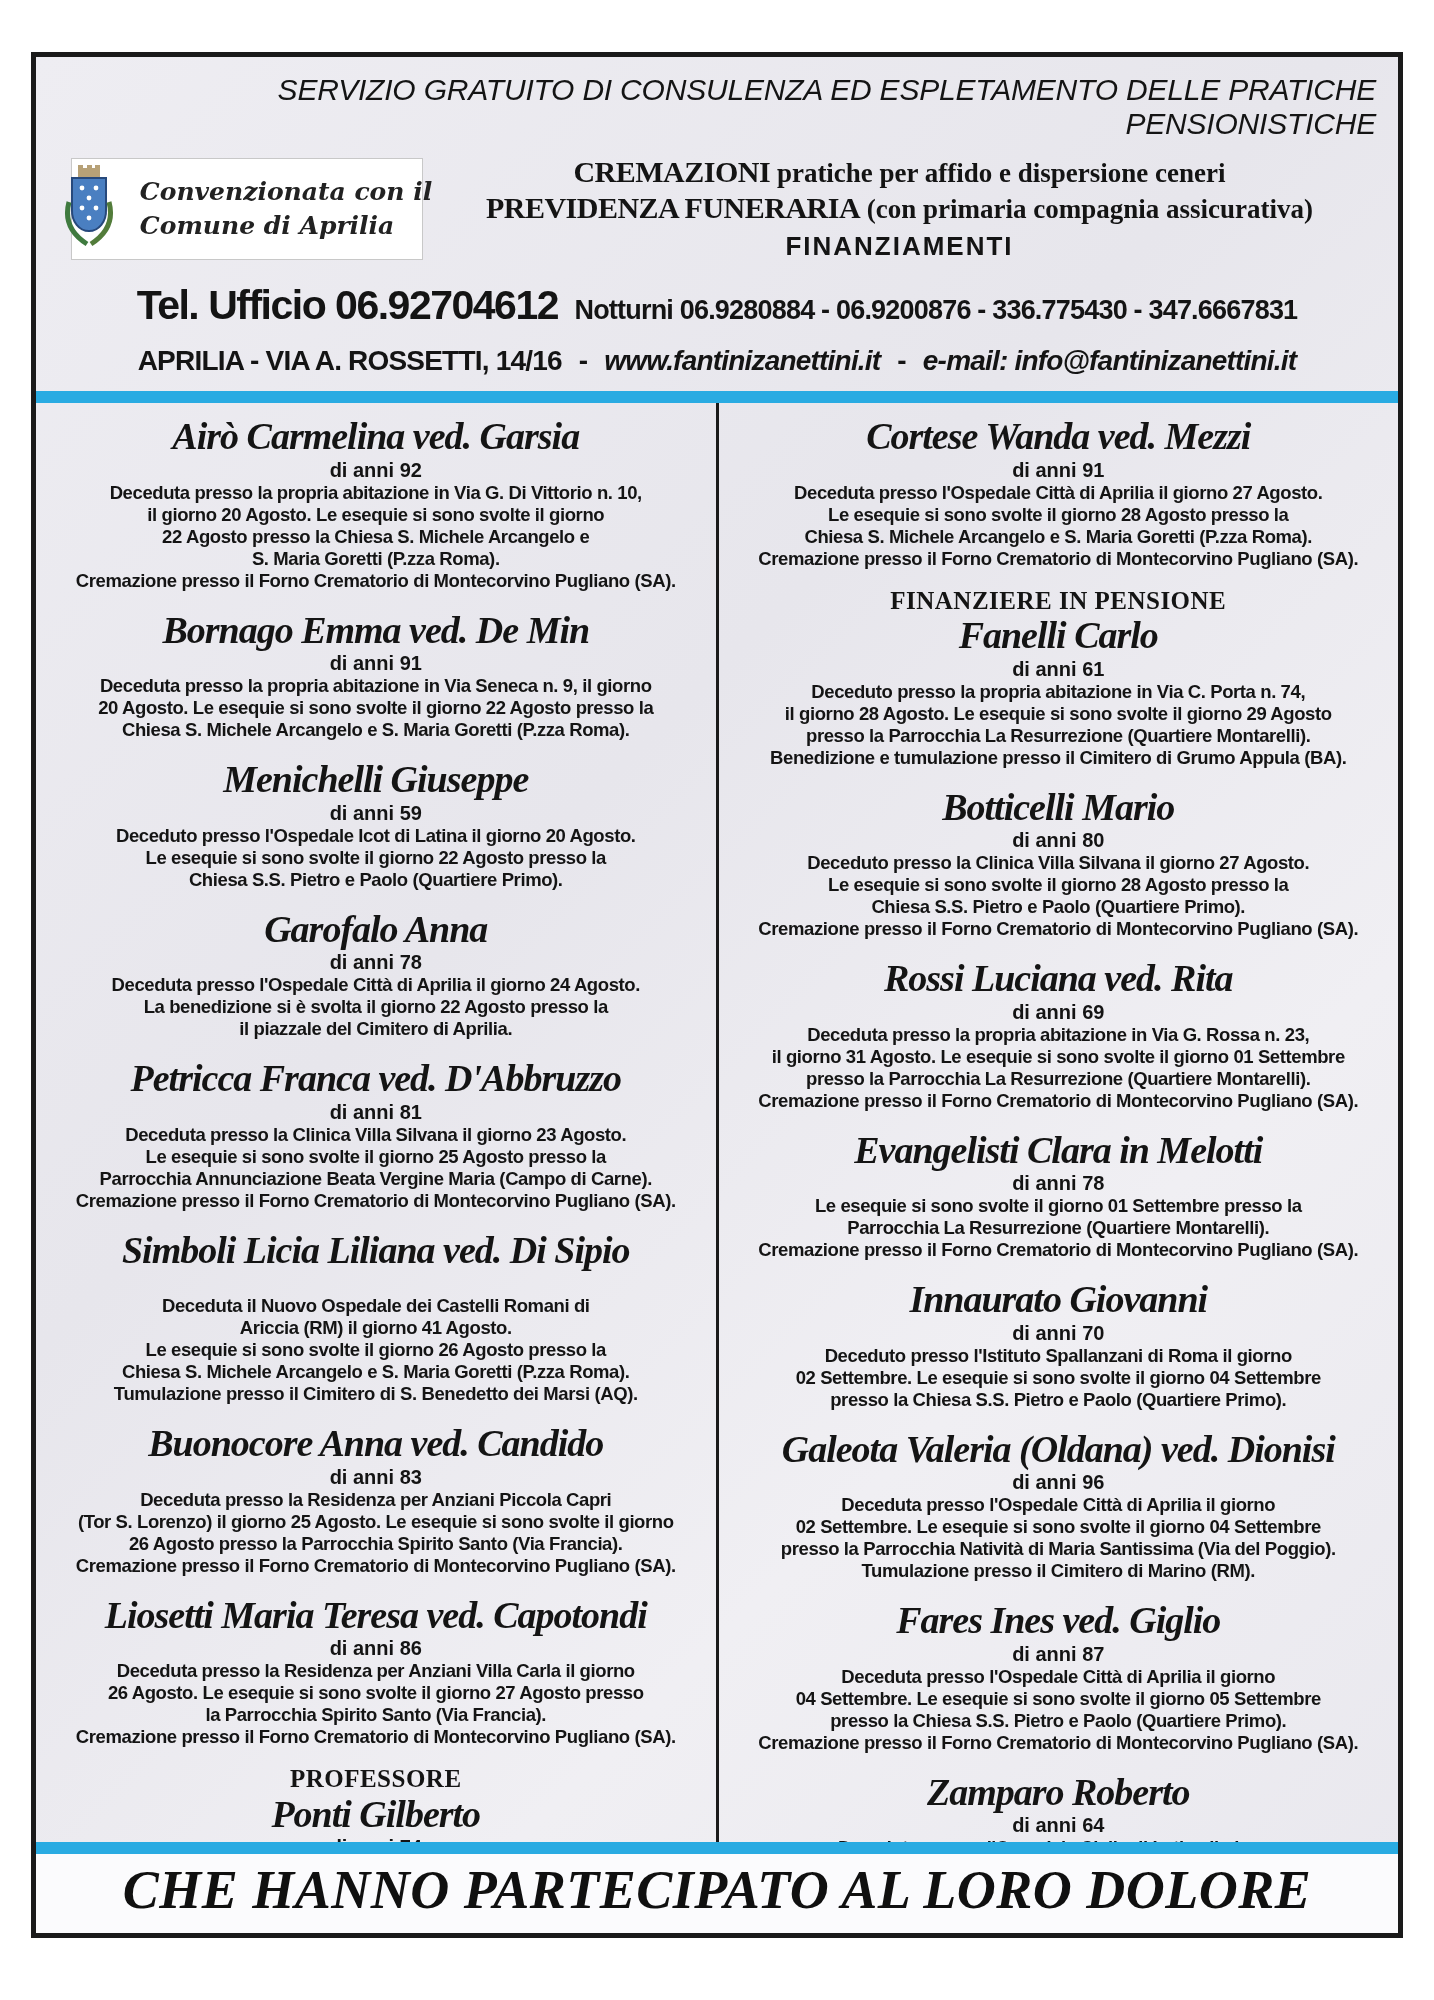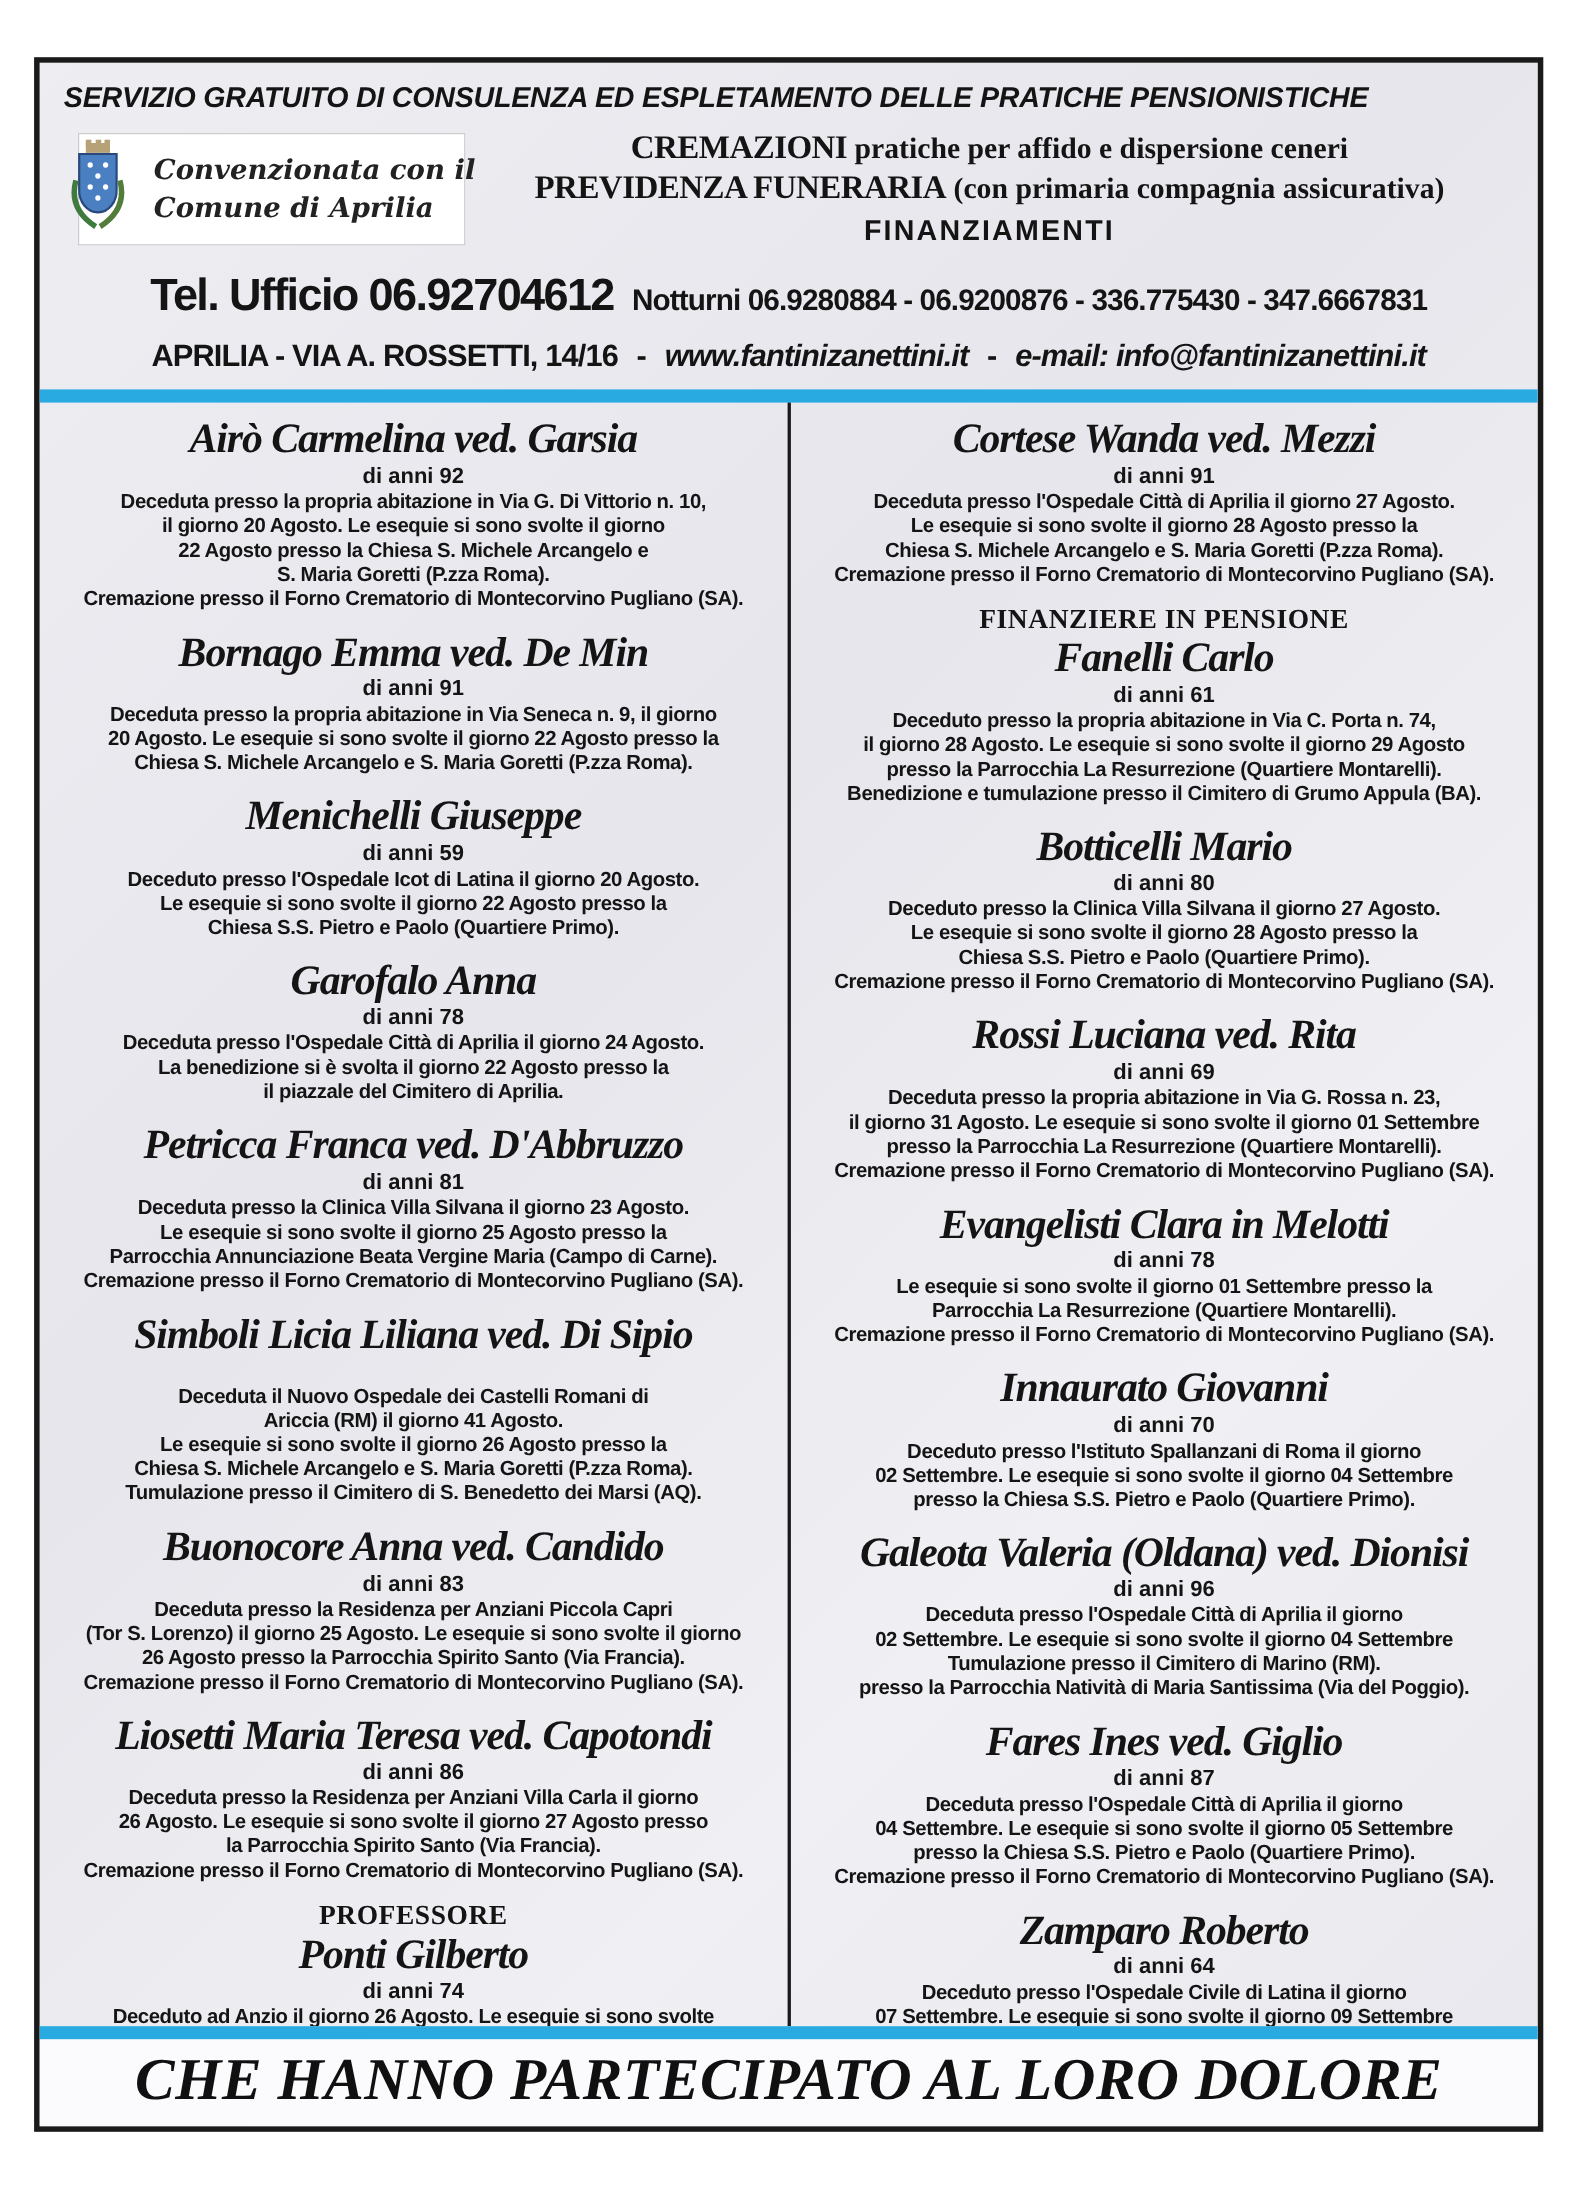--- a/index.html
+++ b/index.html
@@ -9,21 +9,21 @@
   }
   .frame {
     position:absolute; left:31px; top:52px; width:1372px; height:1886px;
     box-sizing:border-box; border:5px solid #1a1a1a;
     background:linear-gradient(135deg,#eeedf2 0%, #e7e6ec 40%, #f0eff3 70%, #e9e8ee 100%);
     display:flex; flex-direction:column; overflow:hidden;
   }
   
   .masthead { padding:16px 22px 4px; }
   .service-line {
-    text-align:left; font-style:italic; font-weight:700; font-size:26px;
+    text-align:right; font-style:italic; font-weight:400; font-size:30px;
     letter-spacing:-0.2px;
   }
   .mast-row { display:flex; align-items:center; margin-top:14px; }
   .logo-box {
     flex:0 0 auto; background:#ffffff; border:1px solid #c8c8c8;
     width:352px; height:102px; margin-left:13px; box-sizing:border-box;
     display:flex; align-items:center; gap:24px; padding:4px 12px;justify-content:center;
   }
   .logo-caption {
     font-family:"DejaVu Serif", serif; font-style:italic; font-weight:700;
@@ -302,22 +302,22 @@
           </div>
   </article>
 
   <article class="obit">
 
     <h2 class="obit-name">Galeota Valeria (Oldana) ved. Dionisi</h2>
     <div class="obit-age">di anni 96</div>
     <div class="obit-body">
             <div>Deceduta presso l'Ospedale Città di Aprilia il giorno</div>
             <div>02 Settembre. Le esequie si sono svolte il giorno 04 Settembre</div>
+            <div>presso la Parrocchia Natività di Maria Santissima (Via del Poggio).</div>
             <div>Tumulazione presso il Cimitero di Marino (RM).</div>
-            <div>presso la Parrocchia Natività di Maria Santissima (Via del Poggio).</div>
           </div>
   </article>
 
   <article class="obit">
 
     <h2 class="obit-name">Fares Ines ved. Giglio</h2>
     <div class="obit-age">di anni 87</div>
     <div class="obit-body">
             <div>Deceduta presso l'Ospedale Città di Aprilia il giorno</div>
             <div>04 Settembre. Le esequie si sono svolte il giorno 05 Settembre</div>

